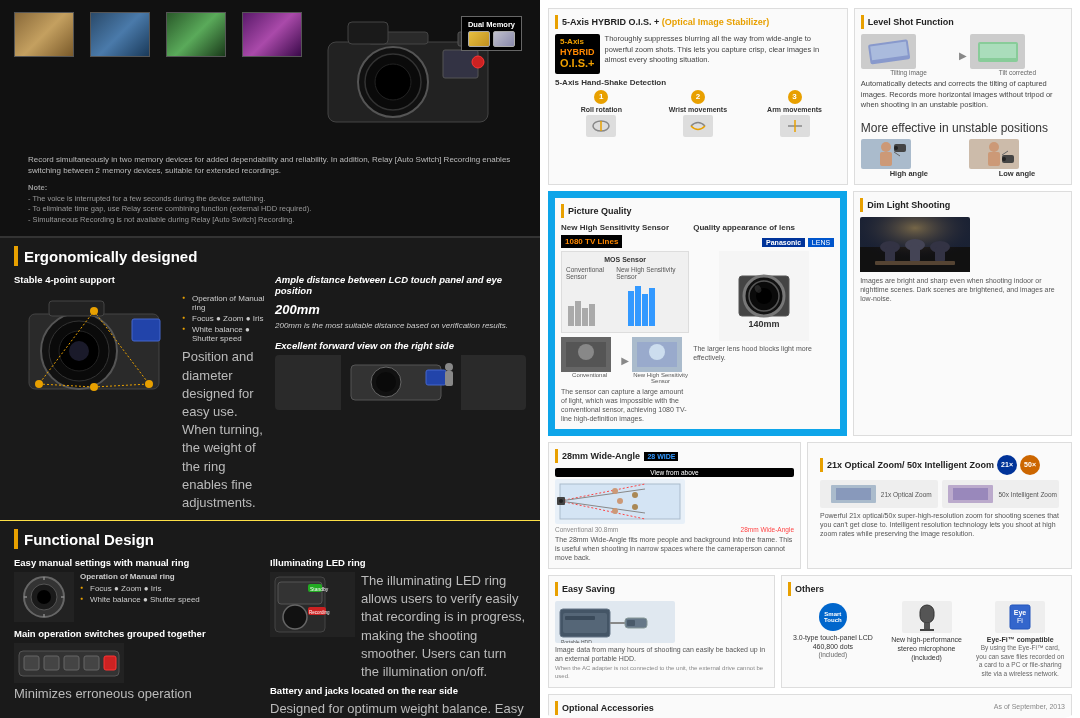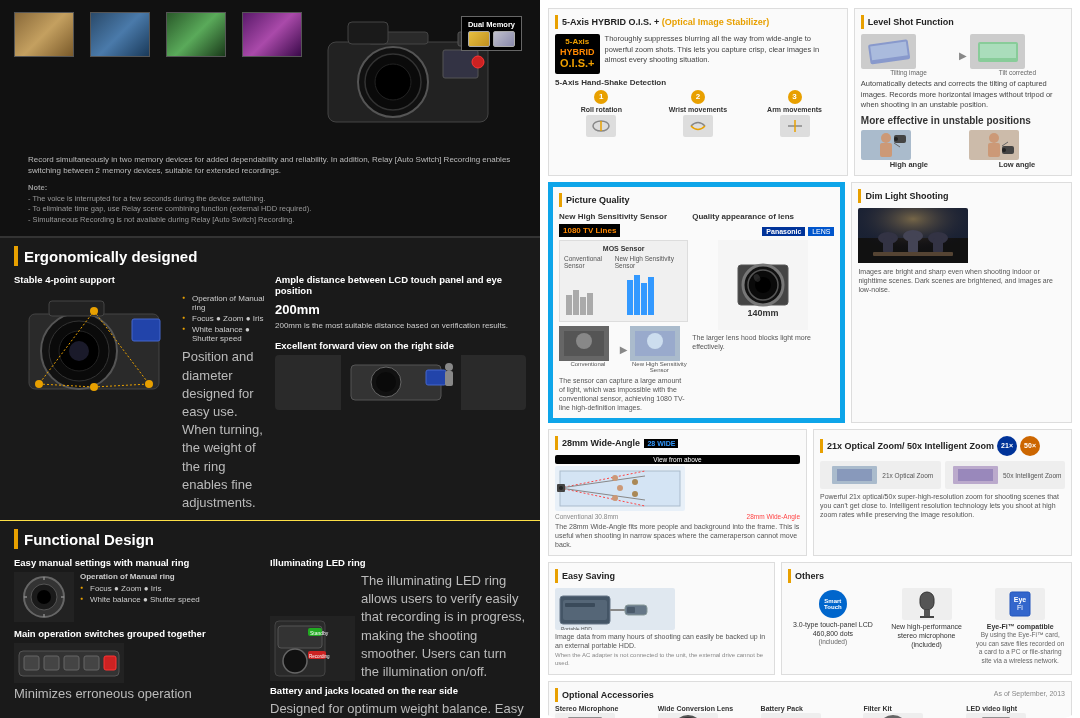--- a/index.html
+++ b/index.html
@@ -106,20 +106,21 @@
       display: flex;
       gap: 10px;
     }
 
     .ergo-left {
       flex: 1;
     }
 
     .ergo-right {
       flex: 1;
+      font-style: italic;
     }
 
     .sub-title {
       font-size: 9.5px;
       font-weight: bold;
       color: #fff;
       margin-bottom: 4px;
     }
 
     .ergo-camera-area {
@@ -313,21 +314,21 @@
     
     .r-middle-row {
       display: flex;
       gap: 6px;
       margin-bottom: 6px;
     }
 
     
     .pq-section {
       flex: 1.2;
-      border: 5px solid #0ea5e9;
+      border: 7px solid #0ea5e9;
       padding: 6px;
       background: #fafafa;
     }
 
     .pq-content {
       display: flex;
       gap: 4px;
     }
 
     .pq-left { flex: 1; }
@@ -370,21 +371,21 @@
       flex: 1;
       border: 1px solid #ddd;
       padding: 6px;
       background: #fafafa;
     }
 
     
     .zoom-section {
       flex: 1;
       border: 1px solid #ddd;
-      padding: 6px;
+      padding: 12px;
       background: #fafafa;
     }
 
     .zoom-badges-row {
       display: flex;
       gap: 4px;
       margin: 3px 0;
     }
 
     .zoom-badge {
@@ -501,24 +502,24 @@
     }
 
     .level-auto-text {
       font-size: 7.5px;
       color: #444;
       line-height: 1.4;
       margin-top: 3px;
     }
 
     .effective-label {
-      font-size: 10px;
-      font-weight: bold;
+      font-size: 12px;
+      font-weight: normal;
       color: #333;
-      margin: 4px 0 2px;
+      margin: 10px 0 2px;
     }
 
     .zoom-21x-badge {
       width: 20px;
       height: 20px;
       background: #003399;
       color: #fff;
       border-radius: 50%;
       font-size: 7px;
       font-weight: bold;
@@ -715,21 +716,21 @@
           <rect x="30" y="13" width="15" height="14" rx="2" fill="#444" stroke="#666"></rect>
           <rect x="50" y="13" width="15" height="14" rx="2" fill="#444" stroke="#666"></rect>
           <rect x="70" y="13" width="15" height="14" rx="2" fill="#444" stroke="#666"></rect>
           <rect x="90" y="13" width="12" height="14" rx="2" fill="#cc2222" stroke="#ff3333"></rect>
         </svg>
         <div class="small-text">Minimizes erroneous operation</div>
       </div>
 
       <div class="func-right">
         <div class="sub-title">Illuminating LED ring</div>
-        <div style="display:flex;gap:6px;align-items:flex-end;">
+        <div style="display:flex;gap:6px;align-items:flex-start;">
           <svg viewBox="0 0 85 65" style="width:85px;height:65px;flex-shrink:0;">
             <rect width="85" height="65" fill="#222"></rect>
 
             <rect x="5" y="5" width="50" height="55" rx="4" fill="#2a2a2a" stroke="#444"></rect>
             <rect x="8" y="10" width="44" height="22" rx="3" fill="#333" stroke="#555"></rect>
 
             <circle cx="25" cy="45" r="12" fill="#111" stroke="#666" stroke-width="1.5"></circle>
 
             <rect x="38" y="12" width="14" height="8" rx="2" fill="#22aa22"></rect>
             <text x="40" y="19" font-size="5" fill="white" font-family="Arial">Standby</text>
@@ -753,21 +754,21 @@
 
     <div class="ois-section">
       <div class="r-section-title">
         <div class="r-accent"></div>
         <div class="r-title-text">
           5-Axis HYBRID O.I.S. + <span>(Optical Image Stabilizer)</span>
         </div>
       </div>
 
       <div style="display:flex;gap:5px;">
-        <div style="flex-shrink:0;text-align:center;">
+        <div style="flex-shrink:0;">
           <div class="ois-logo">
             <div style="font-size:8px;">5-Axis</div>
             <div style="font-size:9px;color:#ff8800;">HYBRID</div>
             <div style="font-size:11px;">O.I.S.+</div>
           </div>
         </div>
         <div class="ois-description">Thoroughly suppresses blurring all the way from wide-angle to powerful zoom shots. This lets you capture crisp, clear images in almost every shooting situation.</div>
       </div>
 
       <div class="hand-shake-title">5-Axis Hand-Shake Detection</div>

